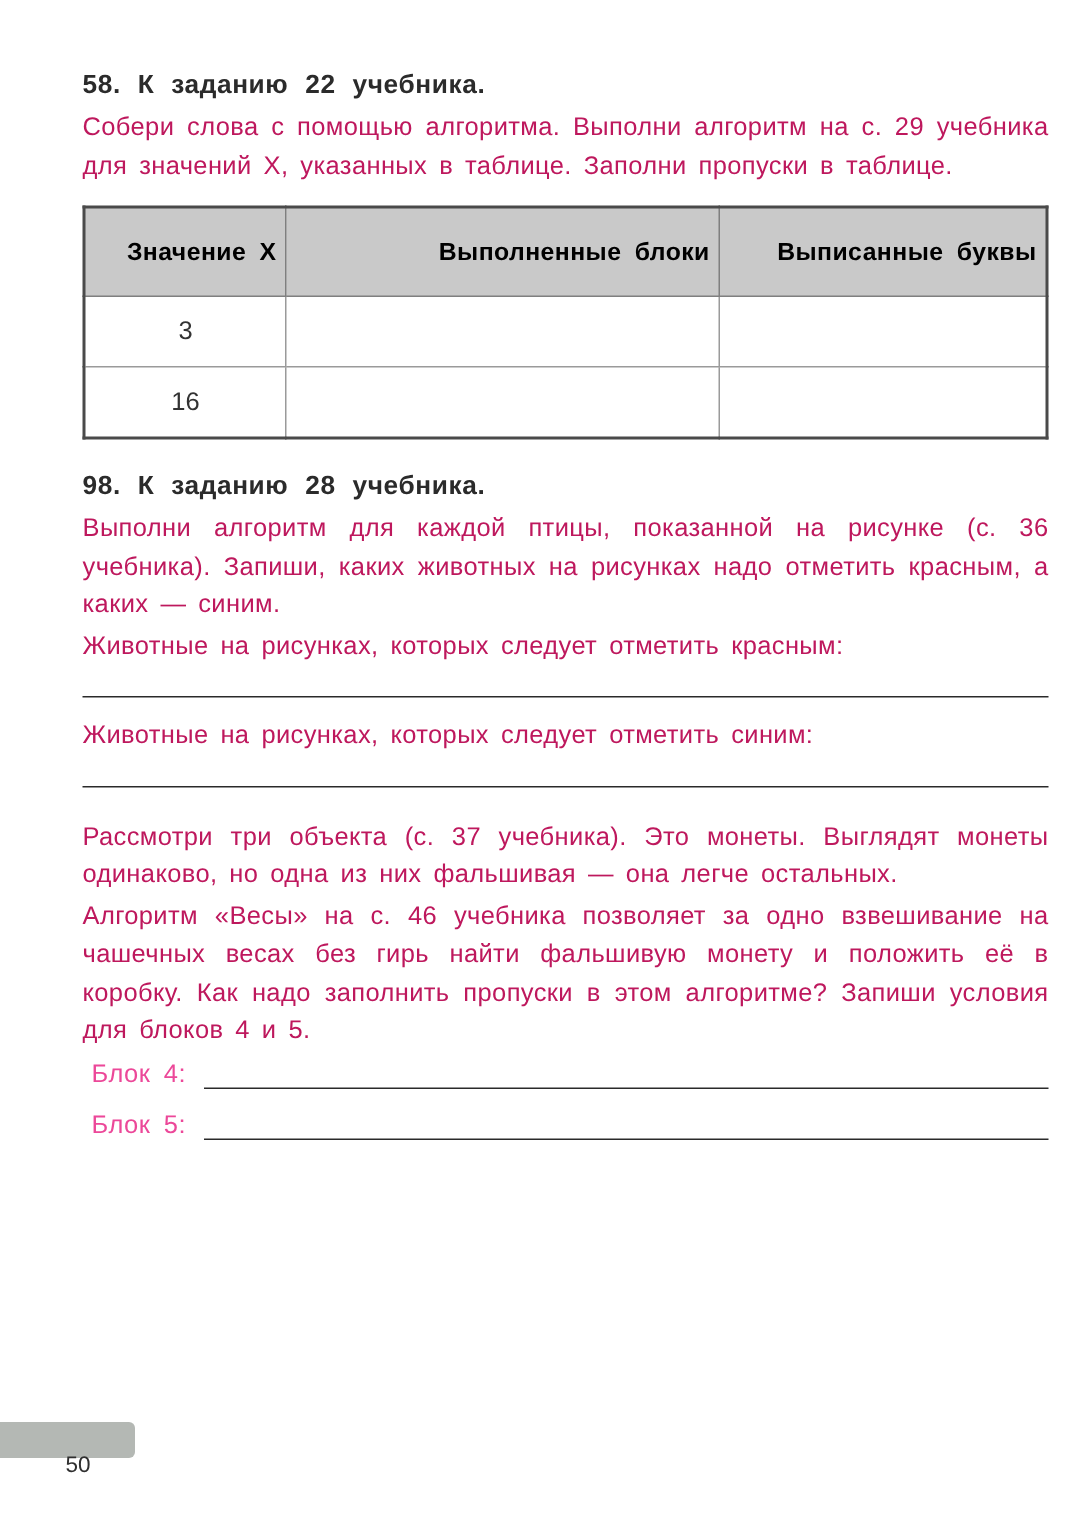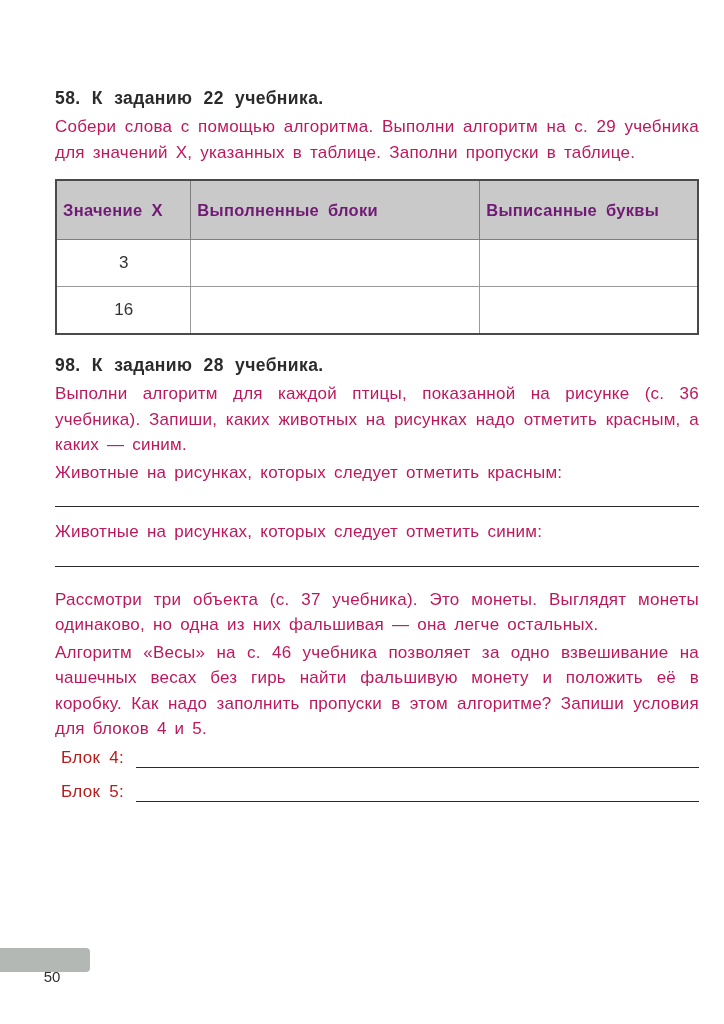--- a/index.html
+++ b/index.html
@@ -10,21 +10,20 @@
     width: 724px;
     height: 1024px;
     background: #ffffff;
     font-family: "Liberation Sans", "DejaVu Sans", sans-serif;
     color: #333333;
     position: relative;
     overflow: hidden;
   }
   .page {
     padding: 46px 25px 0 55px;
-    margin-top: 42px;
   }
   .section {
     margin-bottom: 20px;
   }
   .sec-heading {
     font-size: 17.5px;
     font-weight: bold;
     margin: 0 0 5px 0;
     letter-spacing: 0.4px;
     word-spacing: 6px;
@@ -46,25 +45,25 @@
     border: 2px solid #4a4a4a;
     table-layout: fixed;
   }
   .task-table col.c1 { width: 21%; }
   .task-table col.c2 { width: 45%; }
   .task-table col.c3 { width: 34%; }
   .task-table th {
     background: #c9c9c9;
     font-size: 16.5px;
     font-weight: bold;
-    color: #701a75;
+    color: #000000;
     border: 1px solid #7f7f7f;
     padding: 8px 6px;
     height: 42px;
-    text-align: left;
+    text-align: right;
     letter-spacing: 0.3px;
     word-spacing: 4px;
     line-height: 1.35;
   }
   .task-table td {
     border: 1px solid #9a9a9a;
     height: 44px;
     font-size: 17px;
     text-align: center;
     color: #333333;
@@ -79,21 +78,21 @@
     display: flex;
     align-items: flex-end;
     margin: 6px 0 14px 0;
     padding-left: 6px;
   }
   .blok-label {
     font-size: 17px;
     white-space: nowrap;
     letter-spacing: 0.3px;
     word-spacing: 4px;
-    color: #b91c1c;
+    color: #ec4899;
   }
   .blok-line {
     flex: 1;
     border-bottom: 1.8px solid #2a2a2a;
     margin-left: 12px;
     height: 2px;
   }
   .page-number-tab {
     position: absolute;
     left: 0;

